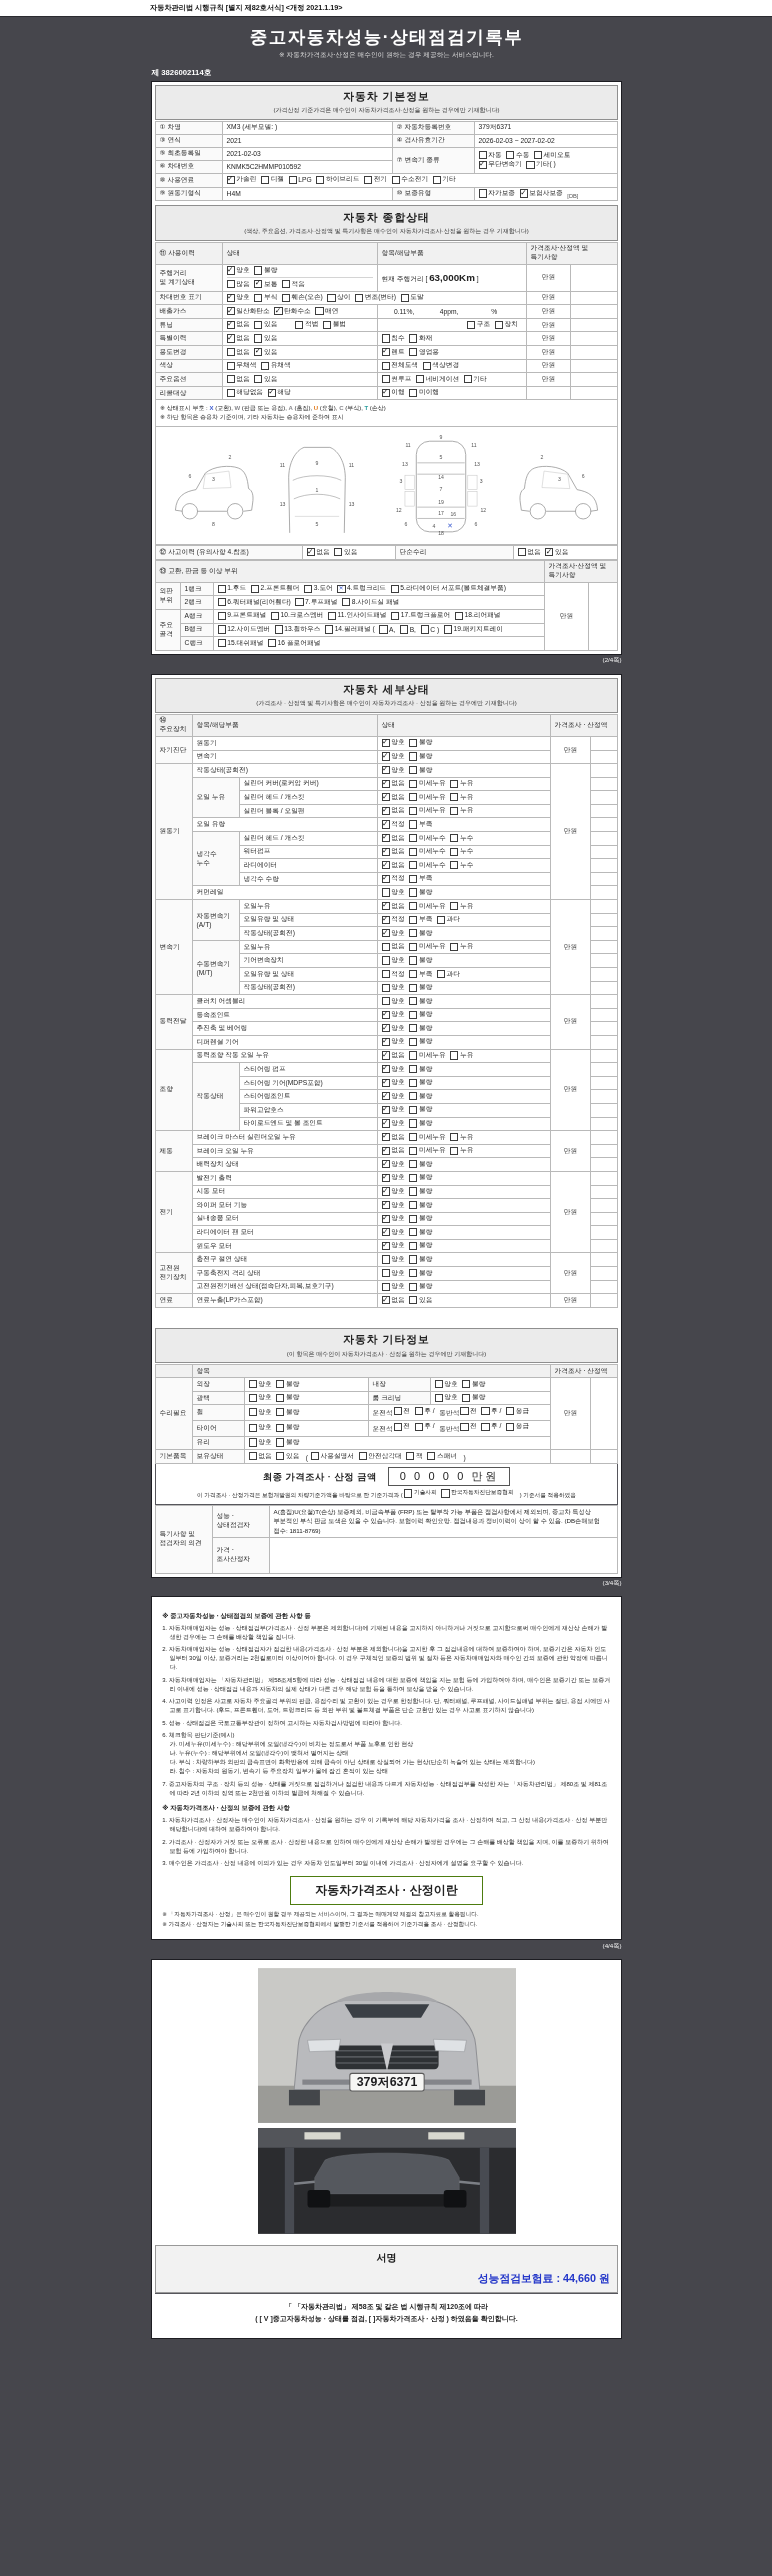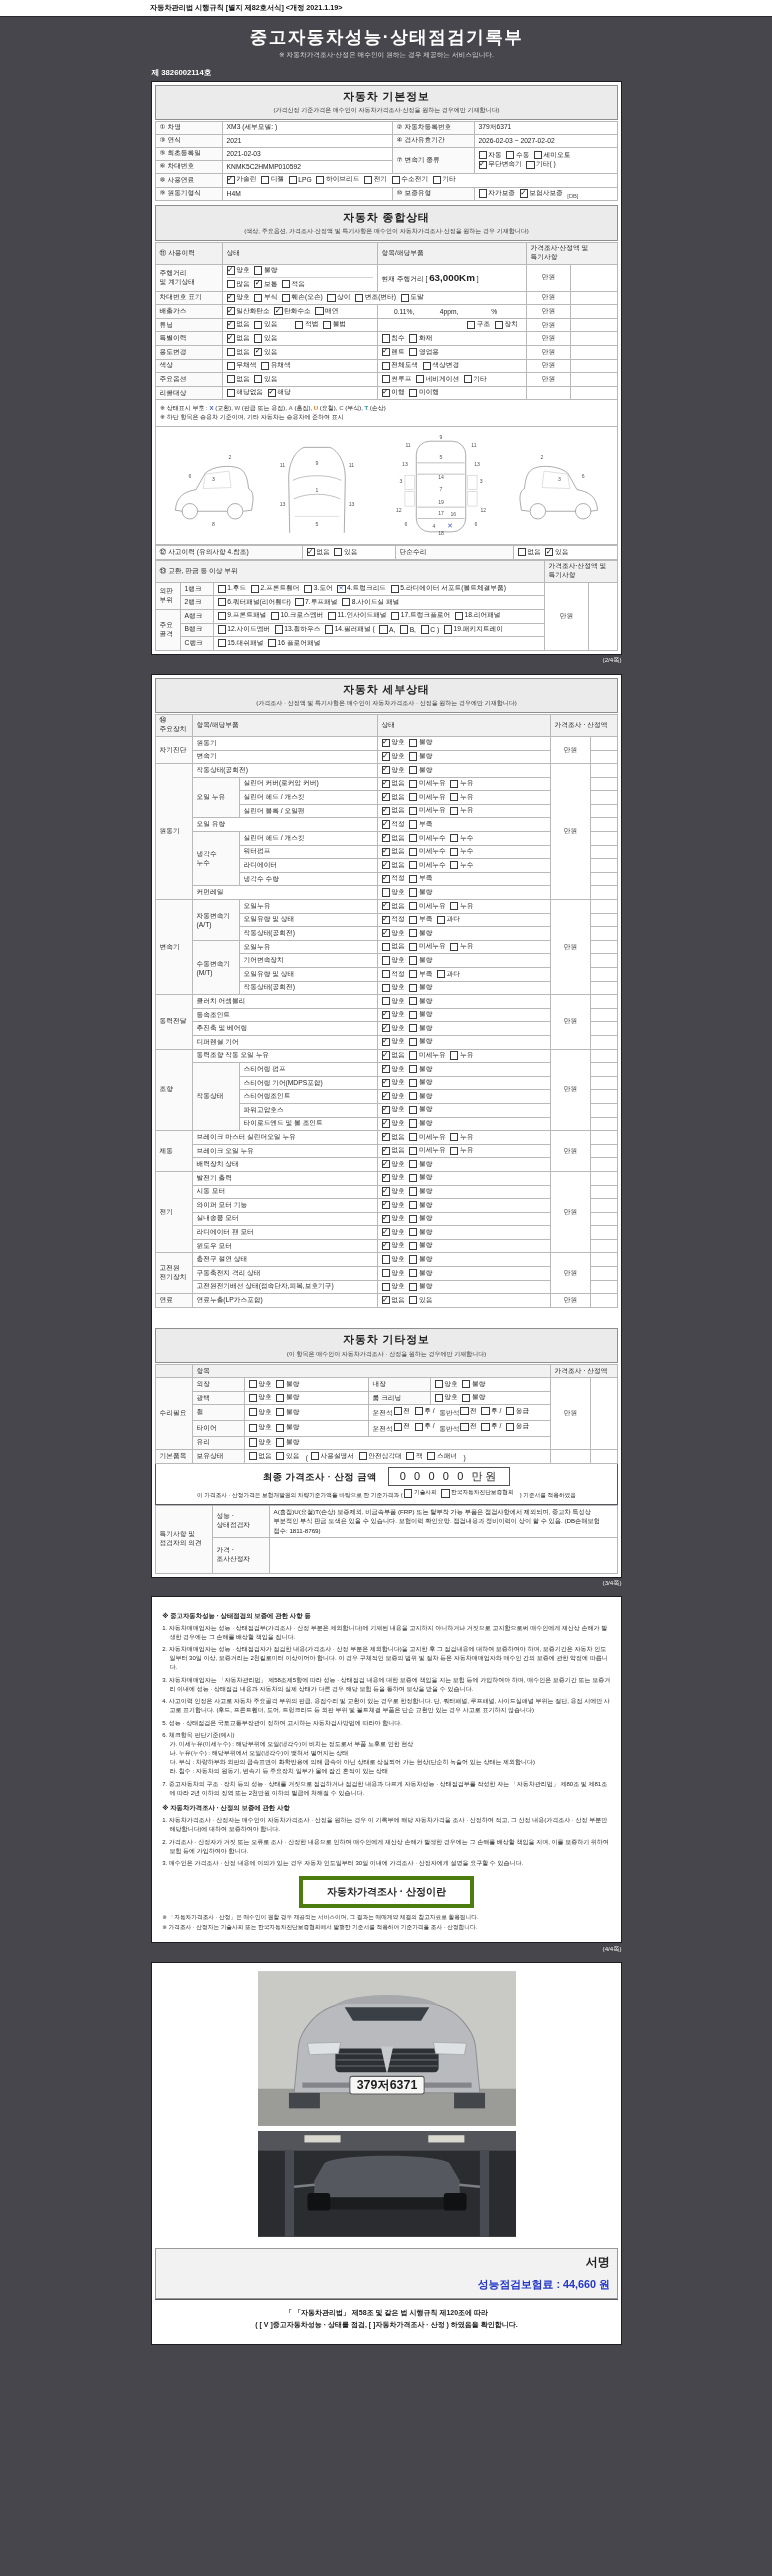--- a/index.html
+++ b/index.html
@@ -38,26 +38,26 @@
   .diagrams svg{display:block;}
   .dnum{font-size:10px;fill:#555;font-family:"Liberation Sans",sans-serif;}
   .dxmark{font-size:13px;font-weight:bold;fill:#3b5bd0;}
   .finalbox{border:1px solid #56565c;border-top:none;text-align:center;padding:3.6px 2.1px 3.1px;}
   .finalbox .flabel{font-size:9.3px;font-weight:bold;letter-spacing:0.5px;margin-right:9.3px;}
   .finalbox .famount{display:inline-block;border:1px solid #555;padding:1px 10.3px;font-size:11px;letter-spacing:2.6px;}
   .finalbox .fnote{font-size:5.7px;margin-top:3.1px;}
   .noticebody{padding:5.2px 7.2px 6.2px;font-size:6px;line-height:1.5;}
   .noticebody h3{font-size:6.4px;margin:5.2px 0 3.1px;}
   .nitem{white-space:pre-line;margin-bottom:3.6px;padding-left:7.2px;text-indent:-7.2px;}
-  .nbox{display:block;width:fit-content;margin:8.2px auto 5.2px;border:4px solid #4d7c0f;padding:4.1px 24px;font-size:10px;font-weight:bold;}
+  .nbox{display:block;width:fit-content;margin:8.2px auto 5.2px;border:1px solid #4d7c0f;padding:4.1px 24px;font-size:12px;font-weight:bold;}
   .nboxline{font-size:5.7px;margin:1.5px 0;}
   .photos{padding:5.2px 0 2.1px;text-align:center;}
   .photos svg{display:block;margin:0 auto 5.2px;}
   .signbox{background:#f2f2f2;border:0.5px solid #999;margin-top:3.1px;padding:5.2px 7.2px 6.2px;}
-  .signlabel{text-align:right;font-size:12px;font-weight:bold;}
+  .signlabel{text-align:center;font-size:10px;font-weight:bold;}
   .premium{text-align:right;color:#2336c9;font-size:10.8px;font-weight:bold;margin-top:7.2px;}
   .footerlines{padding:7.2px 4.1px 9.3px;text-align:center;font-size:7px;font-weight:600;line-height:1.7;border-top:1px solid #56565c;}
   colgroup col{border:0;}
 </style>
 </head>
 <body>
 
 <div class="topstrip">자동차관리법 시행규칙 [별지 제82호서식] &lt;개정 2021.1.19&gt;</div>
 
 <div class="titleblock">

